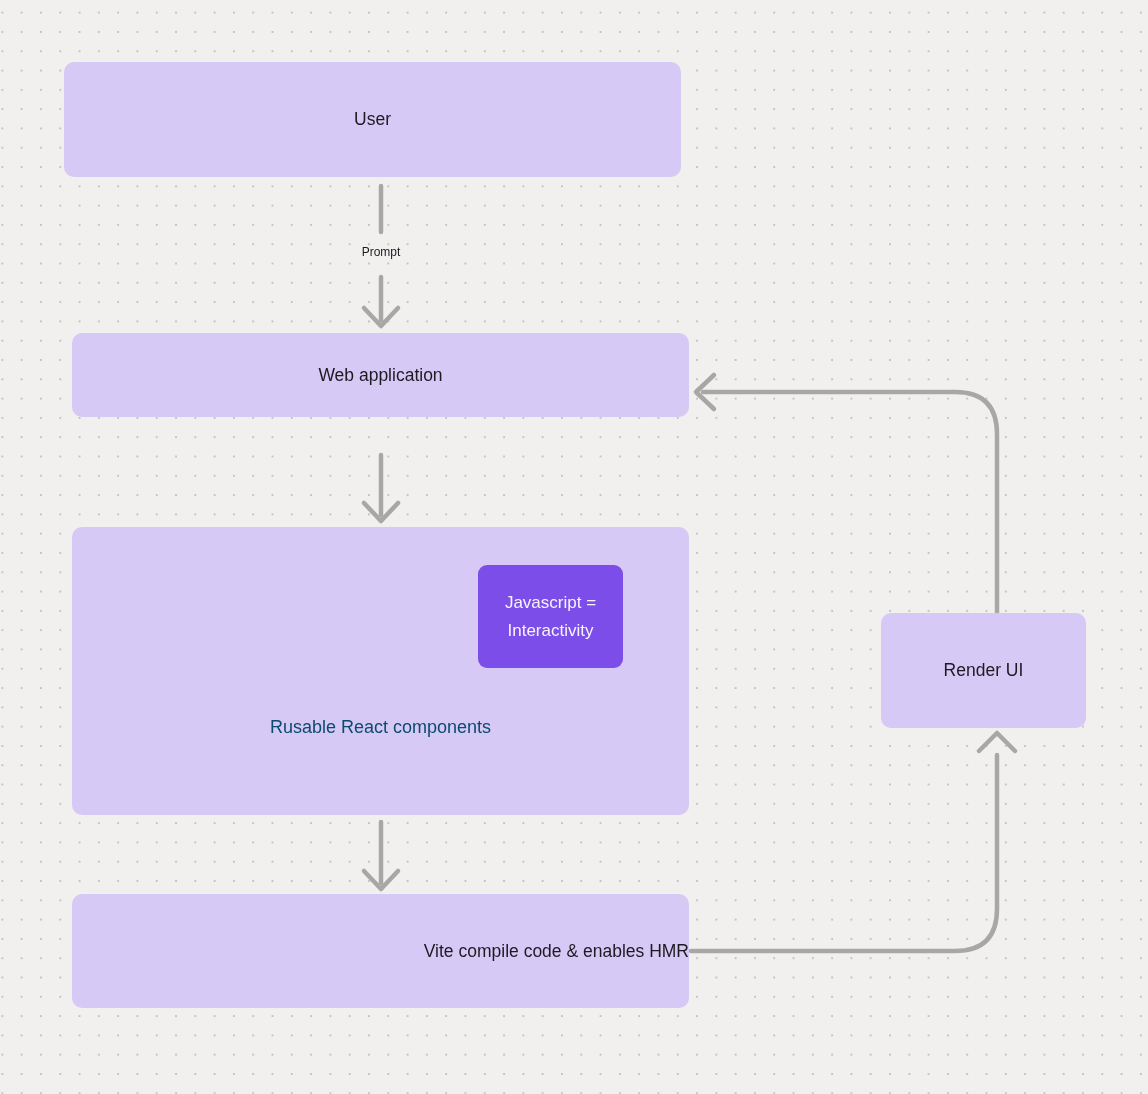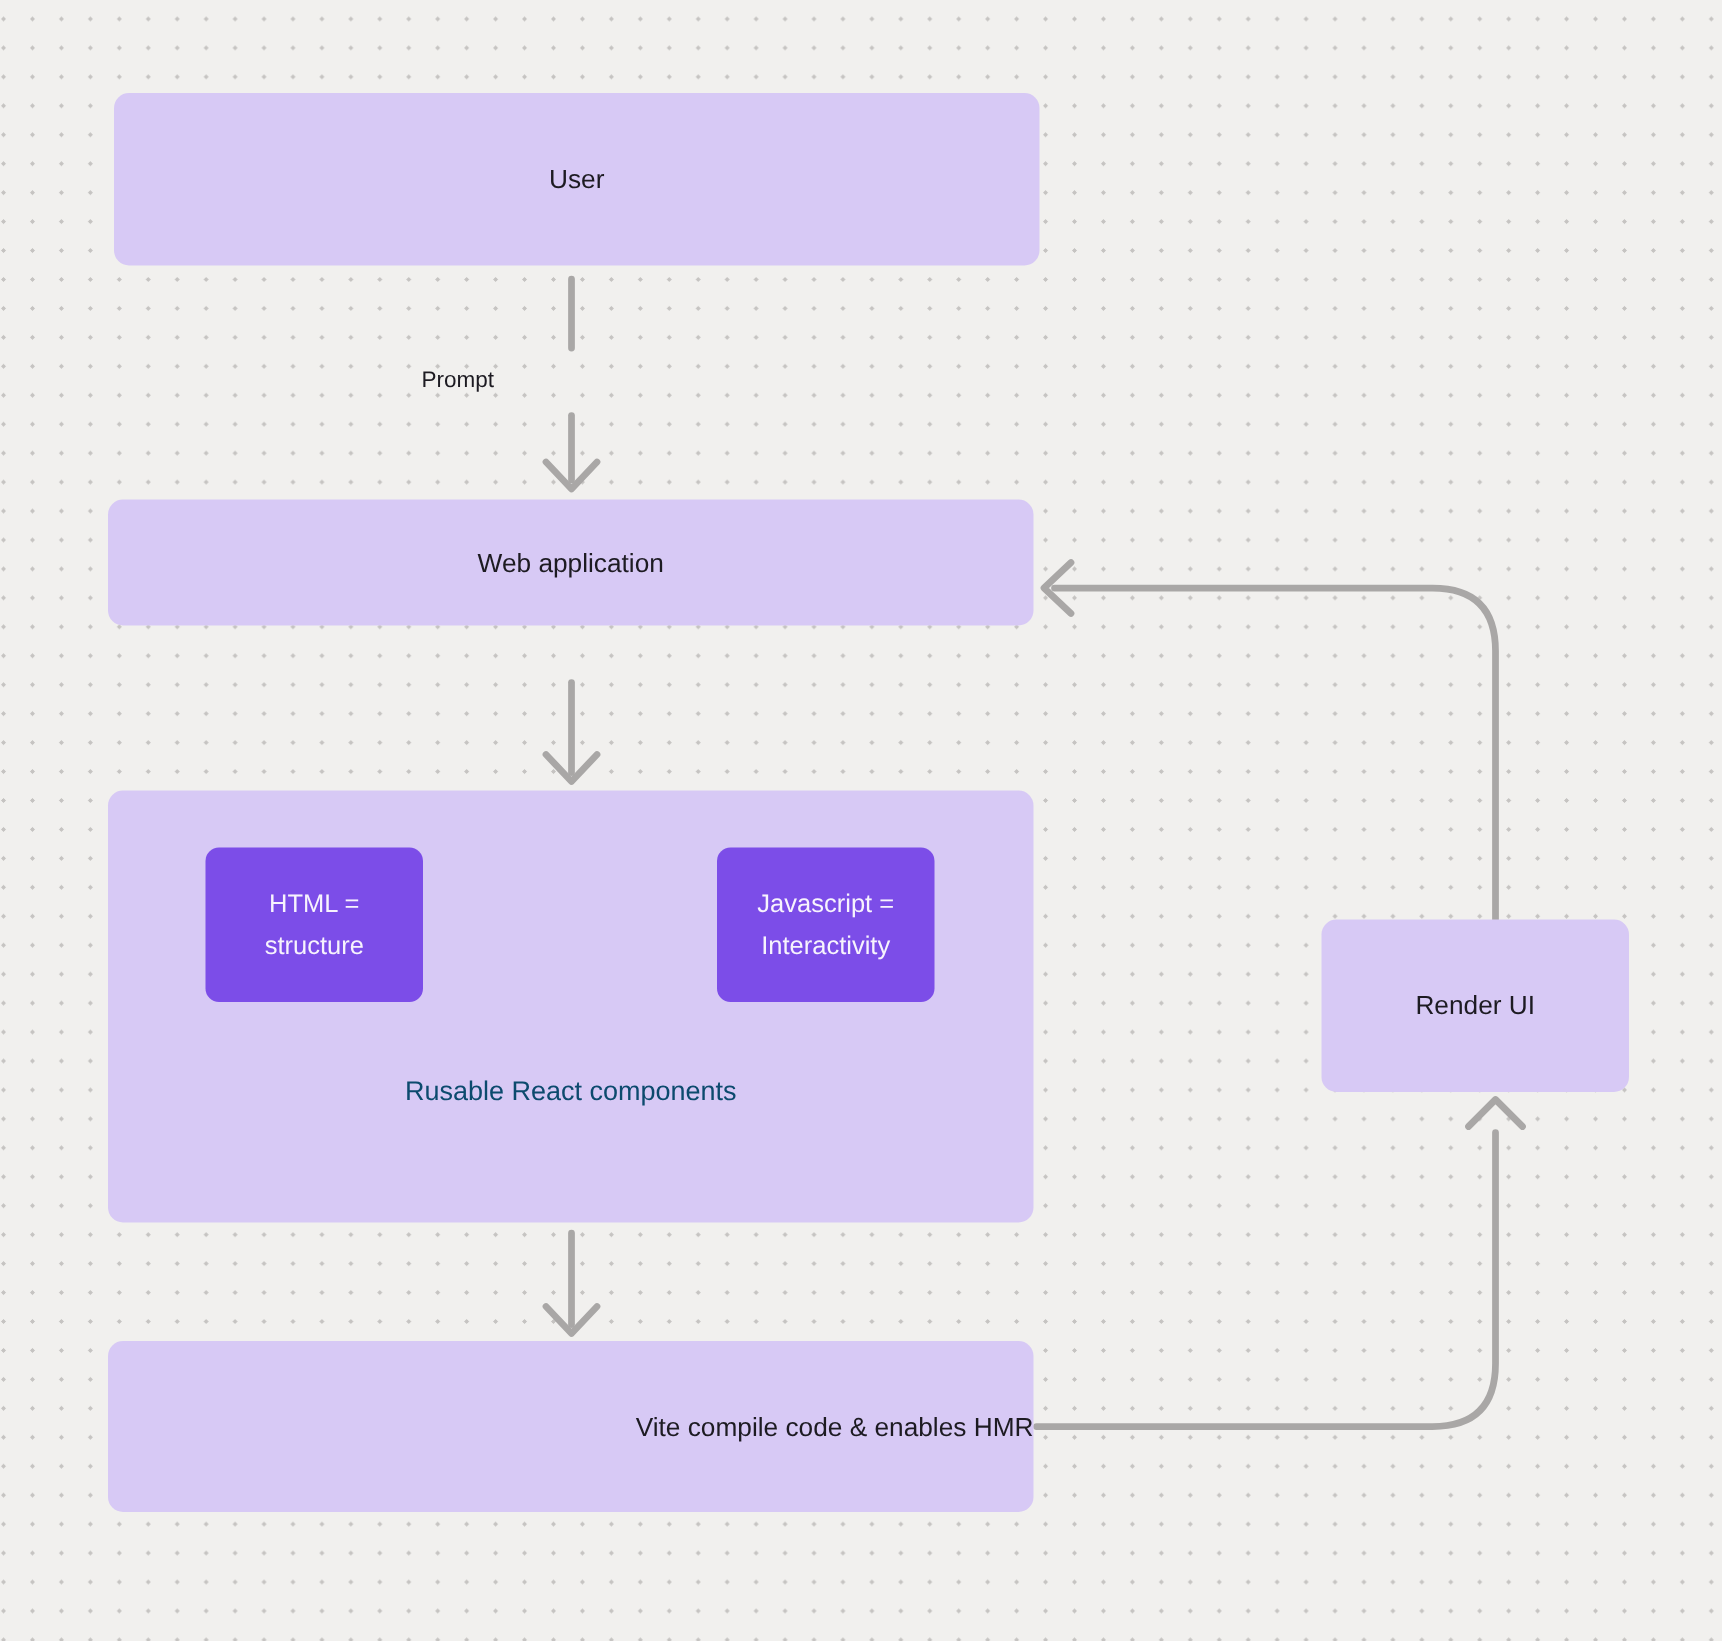--- a/index.html
+++ b/index.html
@@ -36,21 +36,21 @@
     background: #d7c9f5;
     border-radius: 10px;
     display: flex;
     align-items: center;
     justify-content: center;
     color: #1d1b22;
     font-size: 17.5px;
     z-index: 2;
     text-align: center;
   }
-  .node-user           { left: 76px;  top: 62px;  width: 617px; height: 115px; }
+  .node-user           { left: 64px;  top: 62px;  width: 617px; height: 115px; }
   .node-web-app        { left: 72px;  top: 333px; width: 617px; height: 84px; }
   .node-components     { left: 72px;  top: 527px; width: 617px; height: 288px; display: block; }
   .node-vite           { left: 72px;  top: 894px; width: 617px; height: 114px; justify-content: flex-end; }
   .node-render-ui      { left: 881px; top: 613px; width: 205px; height: 115px; }
   .chip {
     position: absolute;
     top: 38px;
     width: 145px;
     height: 103px;
     background: #7c4de8;
@@ -75,21 +75,22 @@
     width: 100%;
     text-align: center;
     font-size: 18px;
     color: #0c4a6e;
   }
   .edge-label {
     position: absolute;
     left: 281px;
     top: 245px;
     width: 200px;
-    font-size: 15px;
+    text-align: center;
+    font-size: 12px;
     color: #1d1b22;
     z-index: 2;
   }
 </style>
 </head>
 <body>
 
 <div class="canvas">
 
   <svg class="connector-layer" viewBox="0 0 1148 1094">
@@ -116,23 +117,20 @@
     <span>User</span>
   </div>
 
   <div class="edge-label">Prompt</div>
 
   <div class="node node-web-app">
     <span>Web application</span>
   </div>
 
   <div class="node node-components">
-    <div class="chip chip-1">
-      <span>HTML = structure</span>
-    </div>
     <div class="chip chip-3">
       <span>Javascript = Interactivity</span>
     </div>
     <div class="components-caption">Rusable React components</div>
   </div>
 
   <div class="node node-vite">
     <span>Vite compile code &amp; enables HMR</span>
   </div>
 

